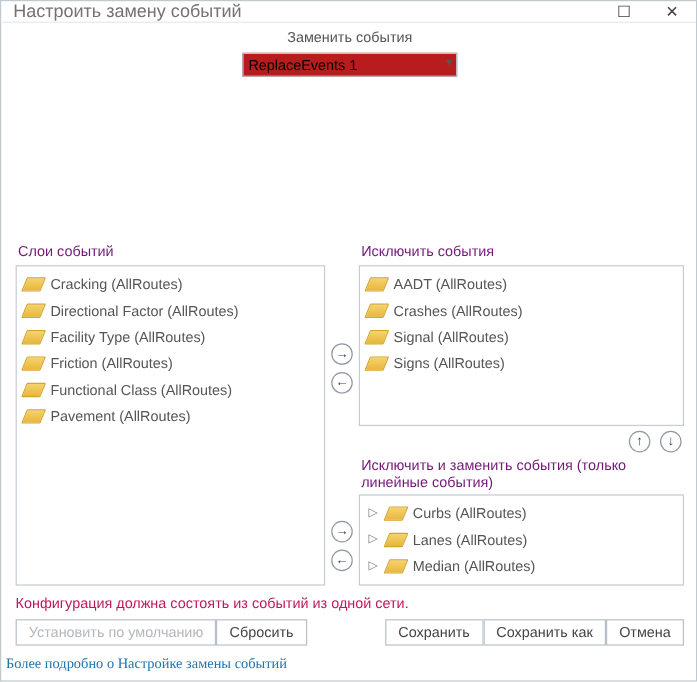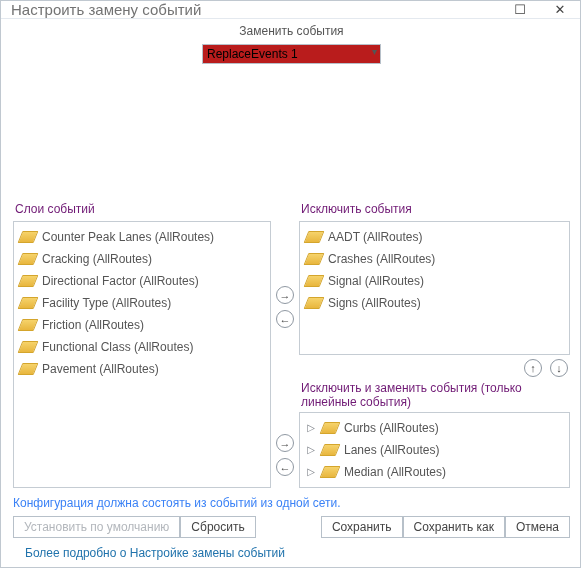--- a/index.html
+++ b/index.html
@@ -77,31 +77,31 @@
     width: 10px; flex: 0 0 10px; color: #7a7f86; font-size: 10px;
     display: inline-flex; justify-content: center;
   }
   .arrow-stack { display: flex; flex-direction: column; gap: 6px; align-items: center; }
   .circ-btn {
     width: 18px; height: 18px; border: 1px solid #8f98a2; border-radius: 50%;
     display: inline-flex; align-items: center; justify-content: center;
     font-size: 11px; color: #444; background: #fff; line-height: 1;
   }
   .reorder-row { display: flex; gap: 8px; justify-content: flex-end; padding: 4px 2px 4px 0; }
-  .footer-note { color: #3b82f6; padding: 2px 12px 6px; }
+  .footer-note { color: #be185d; padding: 2px 12px 6px; }
   .button-row {
     display: flex; align-items: center; gap: 0; padding: 0 10px 8px 12px;
   }
   .btn {
     height: 22px; border: 1px solid #b7c0c9; background: #fff;
     padding: 0 10px; font-size: 12px; color: #444; font-family: inherit;
   }
   .btn[disabled] { color: #b3b7bc; }
   .spacer { flex: 1; }
-  .link { color: #2173ac; padding: 0 24px 8px; font-size: 12px; }
+  .link { color: #2173ac; padding: 0 4px 8px; font-size: 12px; font-family: Liberation Serif, serif; }
   .link a { color: #2173ac; text-decoration: none; cursor: default; }
   .mid-spacer-top { height: 16px; }
 </style>
 </head>
 <body>
 
 <div class="titlebar">
   <span class="title">Настроить замену событий</span>
   <div class="win-controls">
     <div class="win-btn">☐</div>
@@ -114,24 +114,20 @@
   <div class="select-wrap">
     <input type="text" value="ReplaceEvents 1" style="">
     <span class="caret">▾</span>
   </div>
 </div>
 
 <div class="body-area">
   <div class="col-left">
     <div class="panel-label">Слои событий</div>
     <div class="listbox left" id="left-list">
-        <div class="item">
-          <span class="layer-icon"></span>
-          <span>Counter Peak Lanes (AllRoutes)</span>
-        </div>
         <div class="item">
           <span class="layer-icon"></span>
           <span>Cracking (AllRoutes)</span>
         </div>
         <div class="item">
           <span class="layer-icon"></span>
           <span>Directional Factor (AllRoutes)</span>
         </div>
         <div class="item">
           <span class="layer-icon"></span>

